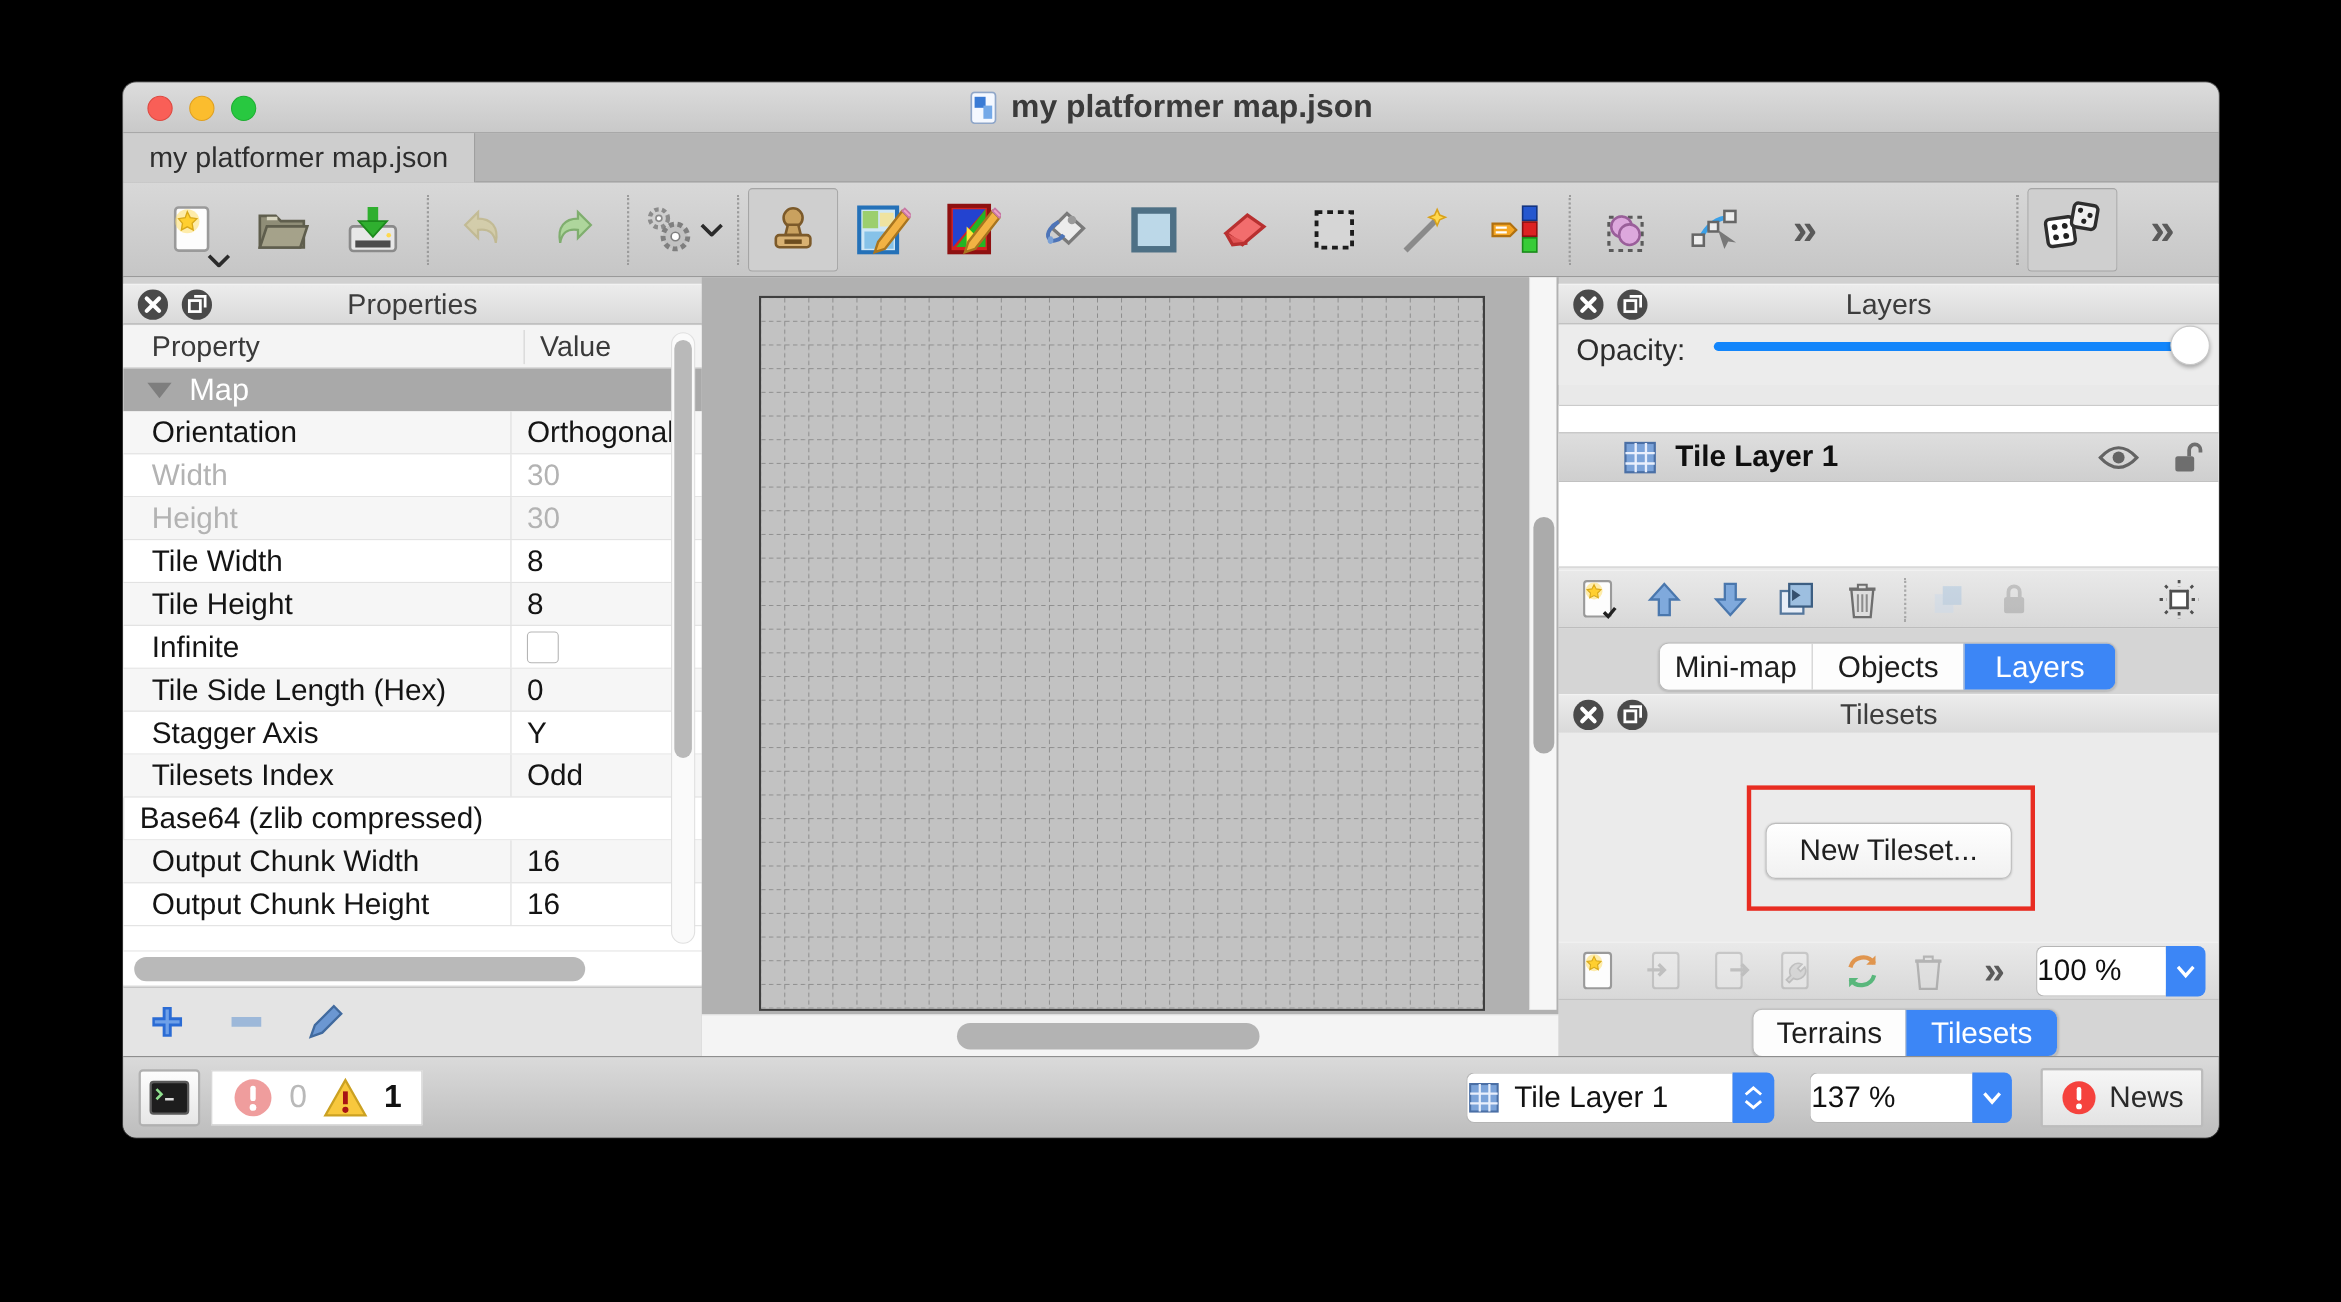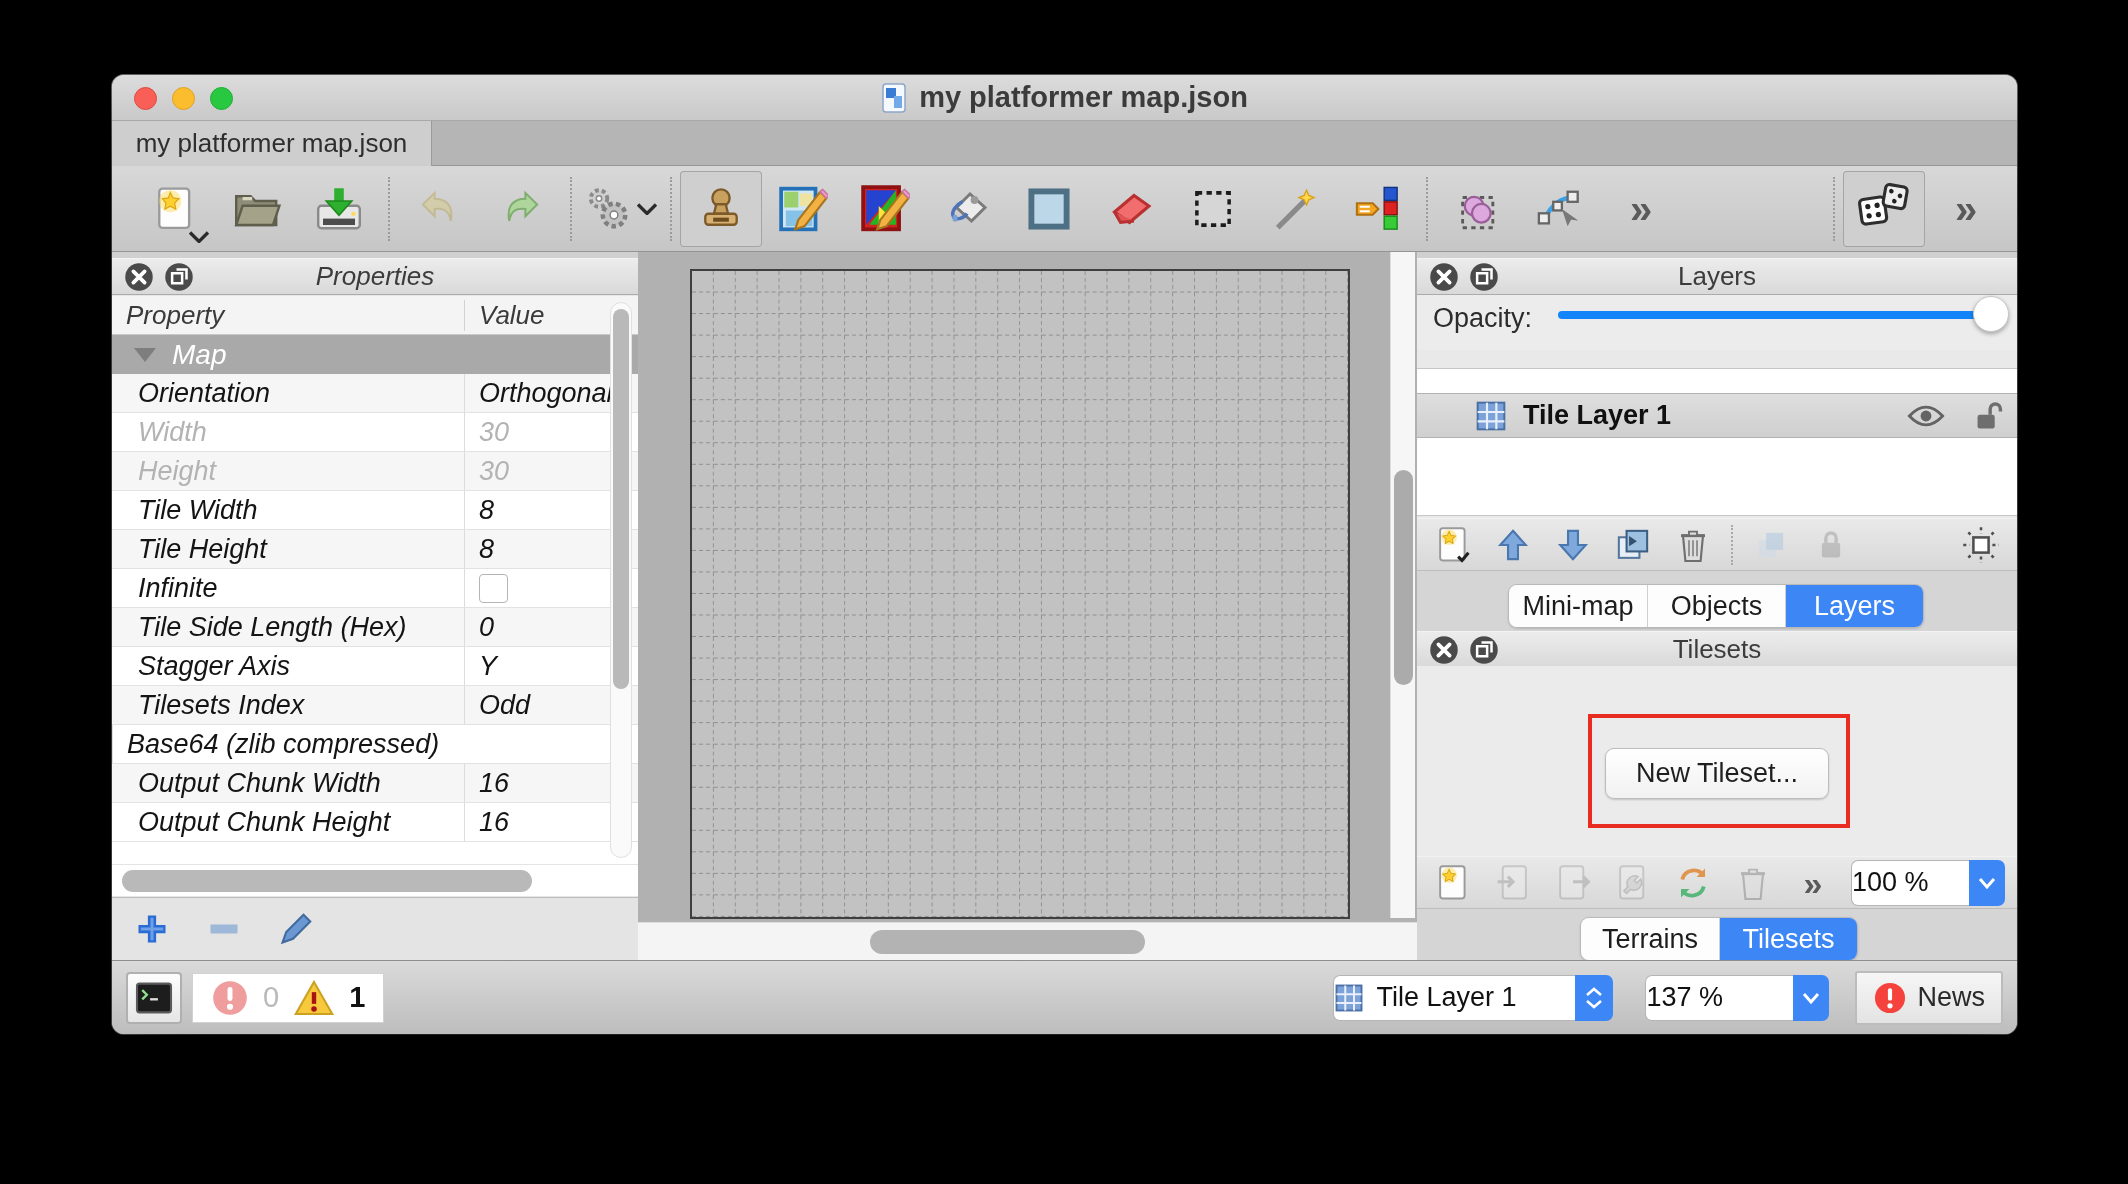--- a/index.html
+++ b/index.html
@@ -31,24 +31,24 @@
   .tchev2{margin-left:4px;}
   .overflow{font-size:40px;color:#5a5a5a;font-weight:700;line-height:1;}
   .pushright{margin-left:auto;display:flex;align-items:center;}
   
   .main{position:absolute;left:0;top:177px;width:100%;height:708px;background:#d0d0d0;}
   .panelhdr{height:37px;background:linear-gradient(#ececec,#d9d9d9);border-top:1px solid #f3f3f3;border-bottom:1px solid #ababab;
     position:relative;display:flex;align-items:center;justify-content:center;font-size:26px;color:#3c3c3c;}
   .hdrbtns{position:absolute;left:12px;top:0;height:100%;display:flex;align-items:center;gap:10px;}
   .hdrbtn{width:30px;height:30px;}
   
-  .props{position:absolute;left:0;top:6px;width:526px;height:702px;background:#e6e6e6;font-style:italic;}
+  .props{position:absolute;left:0;top:6px;width:526px;height:702px;background:#e6e6e6;}
   .ptable{position:absolute;left:0;top:38px;width:526px;height:600px;background:#fff;border-bottom:1px solid #bcbcbc;}
   .thead{display:flex;height:39px;background:#f4f4f4;border-bottom:1px solid #c9c9c9;font-size:26px;color:#3a3a3a;align-items:center;}
-  .thead .c1{width:352px;padding-left:14px;}
+  .thead .c1{width:352px;padding-left:14px;margin-left:12px;}
   .thead .c2{flex:1;padding-left:14px;border-left:1px solid #d2d2d2;}
   .prow{display:flex;height:39px;align-items:center;font-size:27px;color:#141414;border-bottom:1px solid #e2e2e2;}
   .prow:nth-child(odd){background:#f6f6f6;}
   .prow .c1{width:352px;padding-left:26px;white-space:nowrap;overflow:hidden;}
   .prow .c2{flex:1;padding-left:14px;border-left:1px solid #dcdcdc;white-space:nowrap;overflow:hidden;height:100%;display:flex;align-items:center;}
   .prow.muted{color:#b3b3b3;}
   .grouprow{display:flex;height:39px;align-items:center;background:#a9a9a9;color:#fff;font-size:28px;}
   .tri{width:0;height:0;border-left:11px solid transparent;border-right:11px solid transparent;border-top:14px solid #7e7e7e;margin:0 16px 0 22px;}
   .checkbox{width:29px;height:29px;background:#fff;border:1px solid #b5b5b5;border-radius:4px;}
   .vscroll{position:absolute;right:6px;top:44px;width:22px;height:556px;background:#fafafa;border:1px solid #e0e0e0;border-radius:11px;}
@@ -611,21 +611,21 @@
           <div class="combofield" style="width:118px;">100 %</div>
           <div class="comboarrow">
             <svg class="ic" width="20" height="14" viewBox="0 0 20 14">
                   <path d="M3 3l7 8 7-8" fill="none" stroke="#fff" stroke-width="3"></path>
                 </svg>
           </div>
         </div>
       </div>
 
       <div class="segstrip" style="top:651px;height:51px;">
-        <div class="segtabs" style="left:163px;top:8px;">
+        <div class="segtabs" style="left:176px;top:8px;">
           <div class="seg">
                 <span>Terrains</span>
               </div>
           <div class="seg active">
                 <span>Tilesets</span>
               </div>
         </div>
       </div>
 
     </div>

